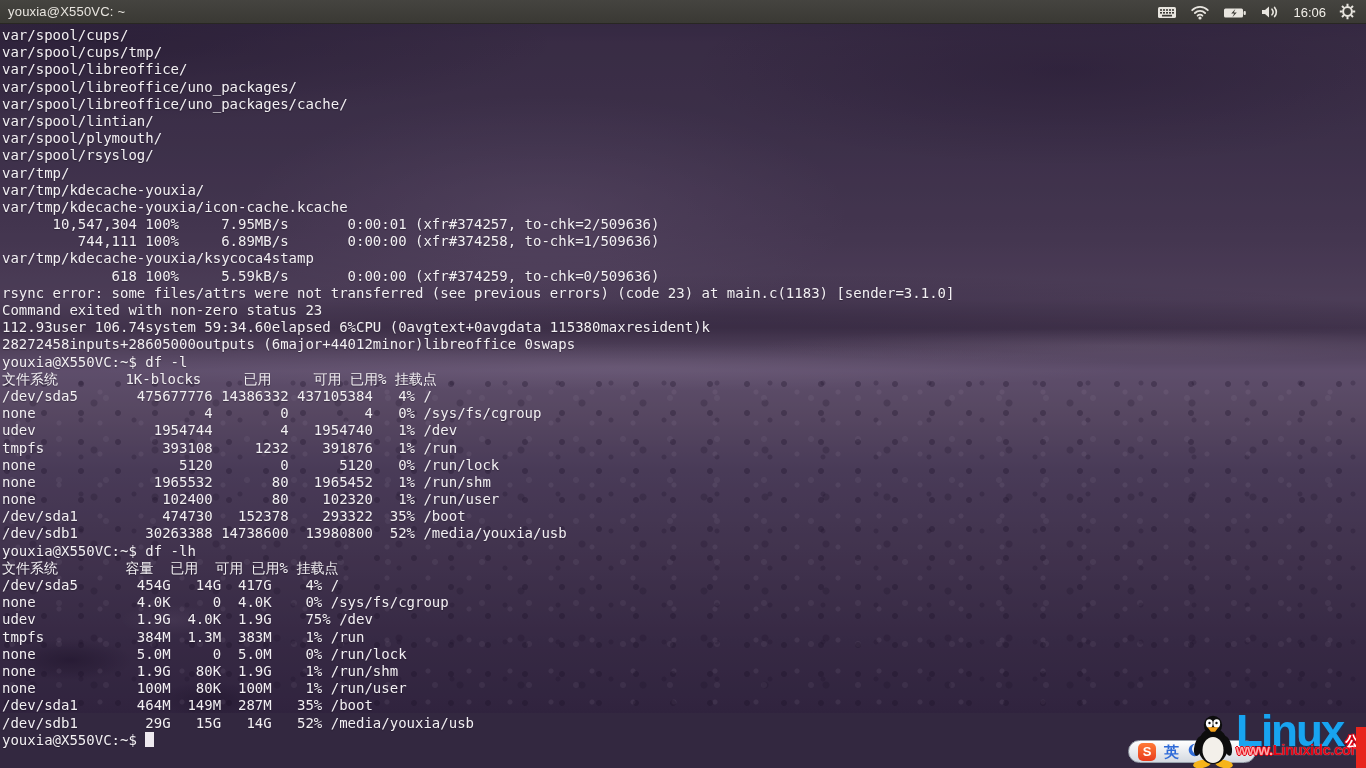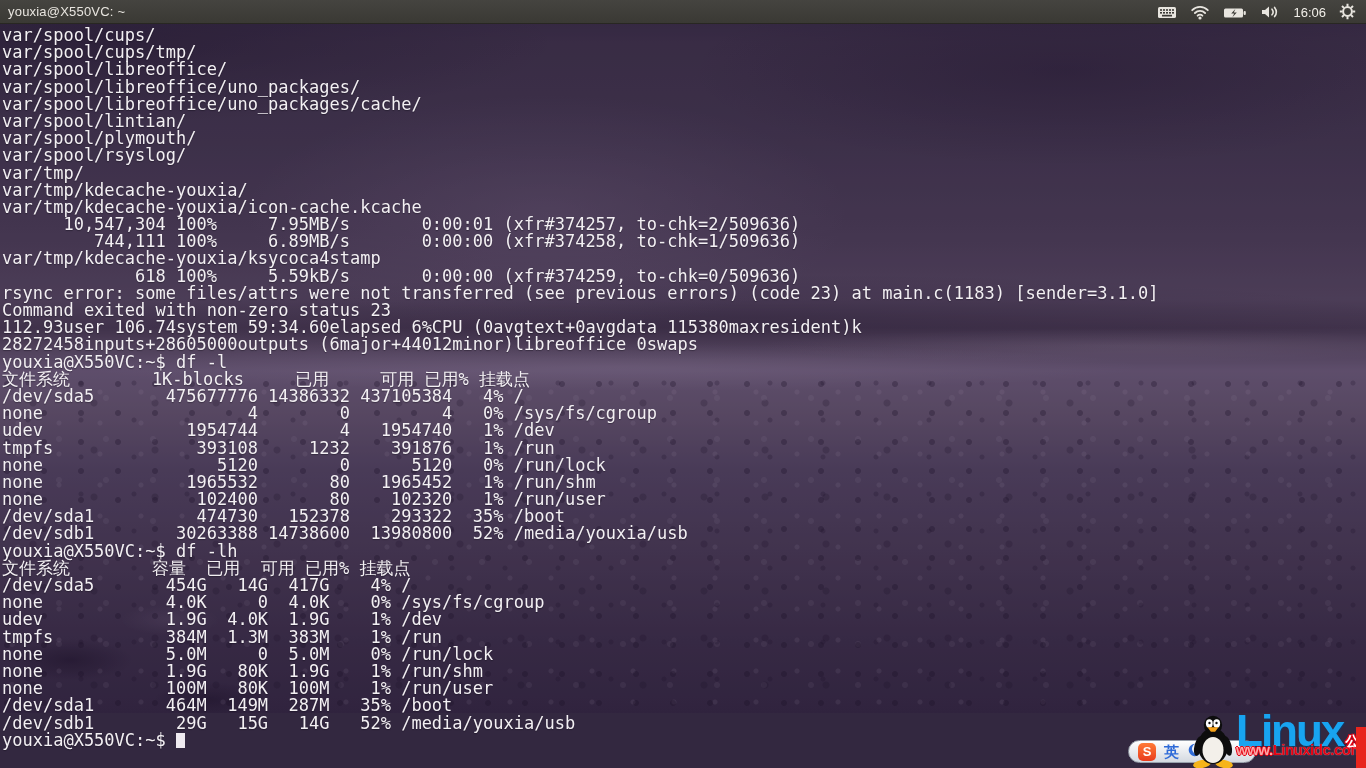--- a/index.html
+++ b/index.html
@@ -38,21 +38,21 @@
     display:flex;align-items:center;color:#e8e5df;font-size:13px;}
   .panel-title{padding-left:8px;letter-spacing:.2px;}
   .tray{margin-left:auto;display:flex;align-items:flex-end;gap:13px;padding-right:10px;}
   .tray .ticon{display:flex;align-items:center;}
   .clock{font-size:13px;color:#f2efe9;}
 
   
   .terminal{position:absolute;top:24px;left:0;right:0;bottom:0;z-index:1;
     background:rgba(44,28,58,.30);
     font-family:"DejaVu Sans Mono","DejaVu Sans",monospace;
-    font-size:17px;line-height:17.2px;color:#f3f0f3;
+    font-size:14px;line-height:17.2px;color:#f3f0f3;
     padding:3px 0 0 2px;text-shadow:0 1px 1px rgba(10,5,18,.35);}
   .term-line{white-space:pre;height:17.2px;}
   .cursor{display:inline-block;width:9px;height:15px;background:#efeaf0;vertical-align:-2px;}
 
   
   .ime-bar{position:absolute;left:1128px;top:740px;z-index:2;height:23px;width:128px;
     background:linear-gradient(#ffffff,#d4d9e0);border:1px solid #98a0ab;border-radius:12px;
     display:flex;align-items:center;gap:8px;padding:0 9px;}
   .ime-logo{width:18px;height:18px;border-radius:5px;background:linear-gradient(#ff7a36,#e93c1e);
     color:#fff;font-weight:bold;font-size:13px;display:flex;align-items:center;justify-content:center;
@@ -168,21 +168,21 @@
         <div class="term-line">tmpfs              393108     1232    391876   1% /run</div>
         <div class="term-line">none                 5120        0      5120   0% /run/lock</div>
         <div class="term-line">none              1965532       80   1965452   1% /run/shm</div>
         <div class="term-line">none               102400       80    102320   1% /run/user</div>
         <div class="term-line">/dev/sda1          474730   152378    293322  35% /boot</div>
         <div class="term-line">/dev/sdb1        30263388 14738600  13980800  52% /media/youxia/usb</div>
         <div class="term-line">youxia@X550VC:~$ df -lh</div>
         <div class="term-line">文件系统        容量  已用  可用 已用% 挂载点</div>
         <div class="term-line">/dev/sda5       454G   14G  417G    4% /</div>
         <div class="term-line">none            4.0K     0  4.0K    0% /sys/fs/cgroup</div>
-        <div class="term-line">udev            1.9G  4.0K  1.9G    1% /dev</div>
+        <div class="term-line">udev            1.9G  4.0K  1.9G    75% /dev</div>
         <div class="term-line">tmpfs           384M  1.3M  383M    1% /run</div>
         <div class="term-line">none            5.0M     0  5.0M    0% /run/lock</div>
         <div class="term-line">none            1.9G   80K  1.9G    1% /run/shm</div>
         <div class="term-line">none            100M   80K  100M    1% /run/user</div>
         <div class="term-line">/dev/sda1       464M  149M  287M   35% /boot</div>
         <div class="term-line">/dev/sdb1        29G   15G   14G   52% /media/youxia/usb</div>
       </div>
     <div class="term-line"><span>youxia@X550VC:~$ </span><span class="cursor"></span></div>
   </div>
 

